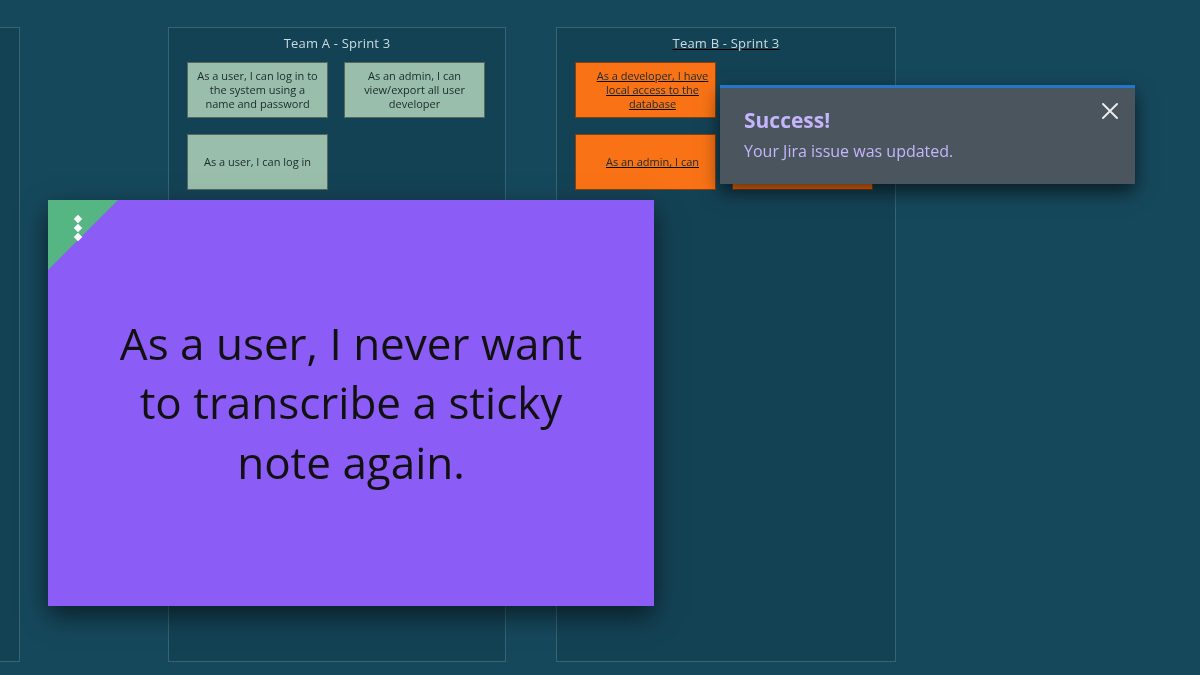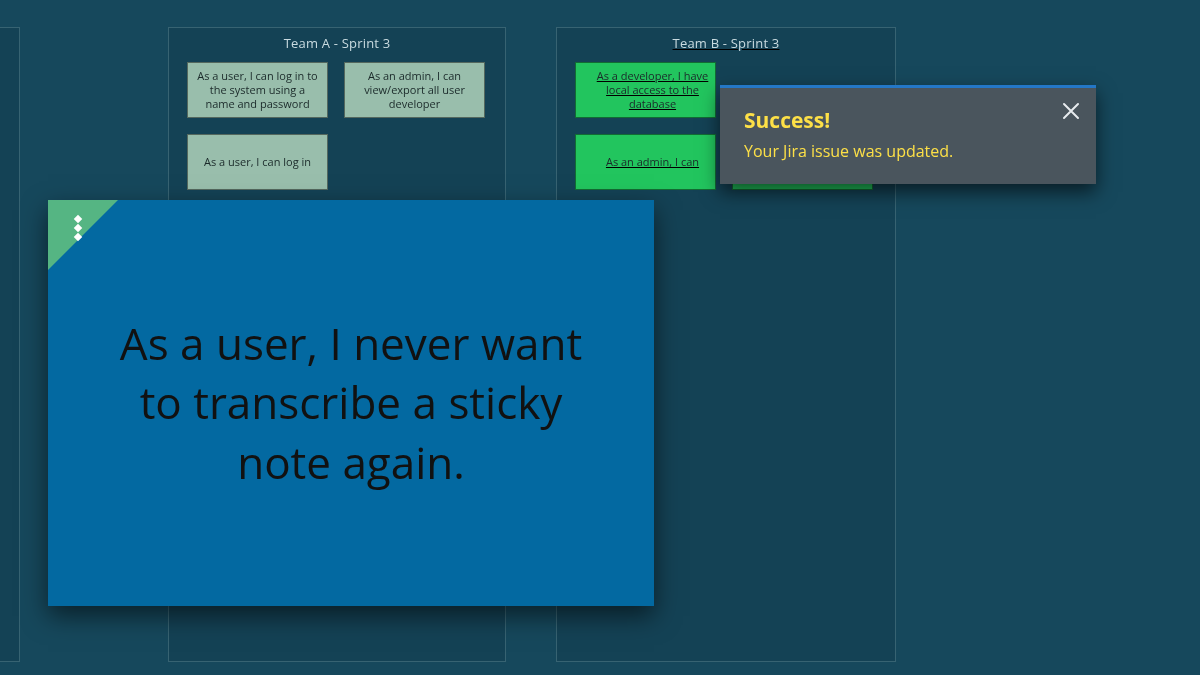--- a/index.html
+++ b/index.html
@@ -46,30 +46,30 @@
     display: flex;
     align-items: center;
     justify-content: center;
     text-align: center;
     padding: 4px 6px;
     font-size: 11px;
     line-height: 1.25;
     color: #1b2a2a;
   }
   .col-a .card { background: #99beac; }
-  .col-b .card { background: #22c55e; padding-left: 20px; }
+  .col-b .card { background: #f97316; padding-left: 20px; }
 
   
   .big-note {
     position: absolute;
     left: 48px;
     top: 200px;
     width: 606px;
     height: 406px;
-    background: #0369a1;
+    background: #8b5cf6;
     box-shadow: 0 10px 24px rgba(0,0,0,0.55);
     display: flex;
     align-items: center;
     justify-content: center;
     padding: 40px 56px 40px 56px;
     box-sizing: border-box;
   }
   .big-note .dogear {
     position: absolute;
     left: 0;
@@ -93,24 +93,24 @@
     color: #111;
     text-align: center;
     font-weight: 400;
   }
 
   
   .toast {
     position: absolute;
     left: 720px;
     top: 85px;
-    width: 376px;
+    width: 415px;
     background: #4a555d;
     border-top: 3px solid #2477c6;
-    color: #fde047;
+    color: #c4b5fd;
     box-shadow: 0 8px 18px rgba(0,0,0,0.6);
     padding: 18px 56px 22px 24px;
     box-sizing: border-box;
   }
   .toast-title {
     font-size: 21px;
     font-weight: 700;
     margin-bottom: 6px;
   }
   .toast-msg {

